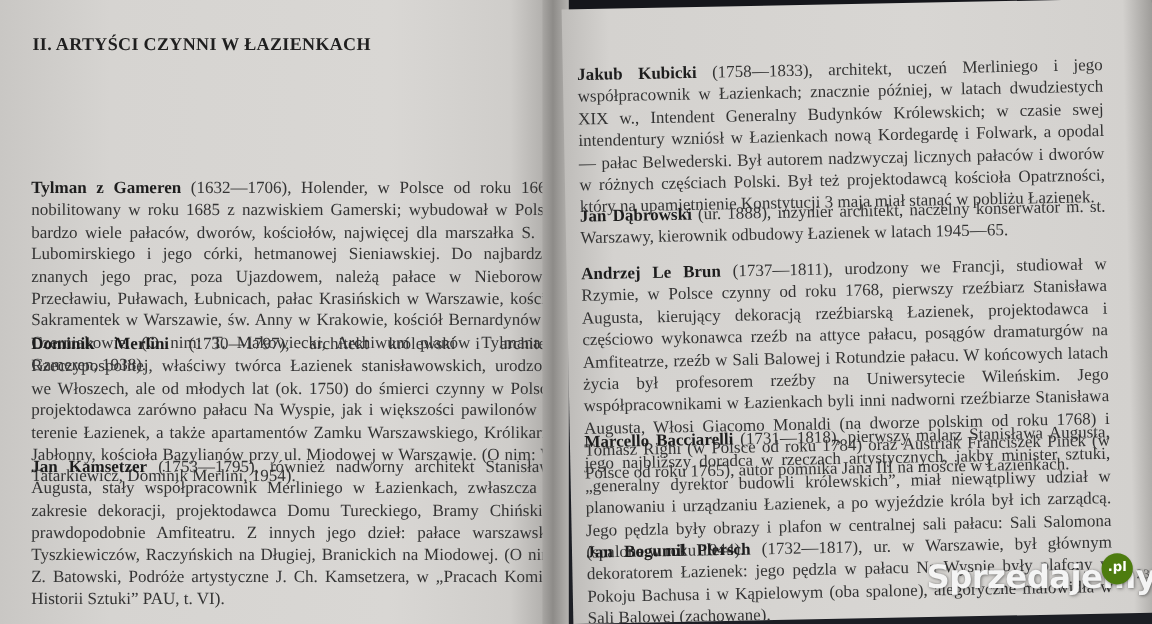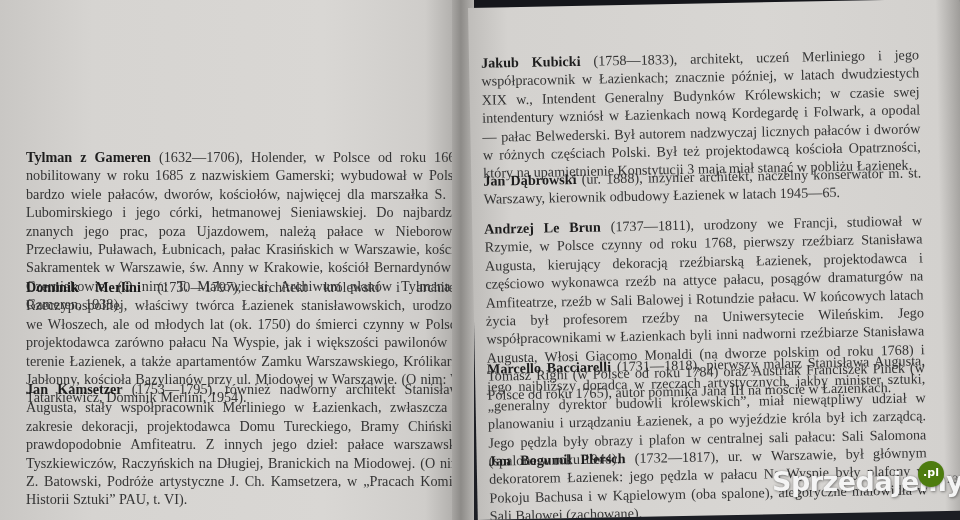--- a/index.html
+++ b/index.html
@@ -60,20 +60,21 @@
       box-shadow: 0 1px 2px rgba(0,0,0,0.3);
     }
   </style>
 </head>
 <body>
 
 <div class="spread">
   <div class="top-dark"></div>
 
   <div class="page-left left-col">
+    <div class="chapter-title">II. ARTYŚCI CZYNNI W ŁAZIENKACH</div>
 
     <p class="entry" style="top:148px; margin:0;">
       <span class="name">Tylman z Gameren</span><span> (1632—1706), Holender, w Polsce od roku 1666, nobilitowany w roku 1685 z nazwiskiem Gamerski; wybudował w Polsce bardzo wiele pałaców, dworów, kościołów, najwięcej dla marszałka S. H. Lubomirskiego i jego córki, hetmanowej Sieniawskiej. Do najbardziej znanych jego prac, poza Ujazdowem, należą pałace w Nieborowie, Przecławiu, Puławach, Łubnicach, pałac Krasińskich w Warszawie, kościół Sakramentek w Warszawie, św. Anny w Krakowie, kościół Bernardynów w Czerniakowie. (O nim: T. Makowiecki, Archiwum planów Tylmana z Gameren, 1938).</span>
     </p>
 
     <p class="entry" style="top:278px; margin:0;">
       <span class="name">Dominik Merlini</span><span> (1730—1797), architekt królewski i architekt Rzeczypospolitej, właściwy twórca Łazienek stanisławowskich, urodzony we Włoszech, ale od młodych lat (ok. 1750) do śmierci czynny w Polsce, projektodawca zarówno pałacu Na Wyspie, jak i większości pawilonów na terenie Łazienek, a także apartamentów Zamku Warszawskiego, Królikarni, Jabłonny, kościoła Bazylianów przy ul. Miodowej w Warszawie. (O nim: W. Tatarkiewicz, Dominik Merlini, 1954).</span>
     </p>
 
     <p class="entry" style="top:380px; margin:0;">

